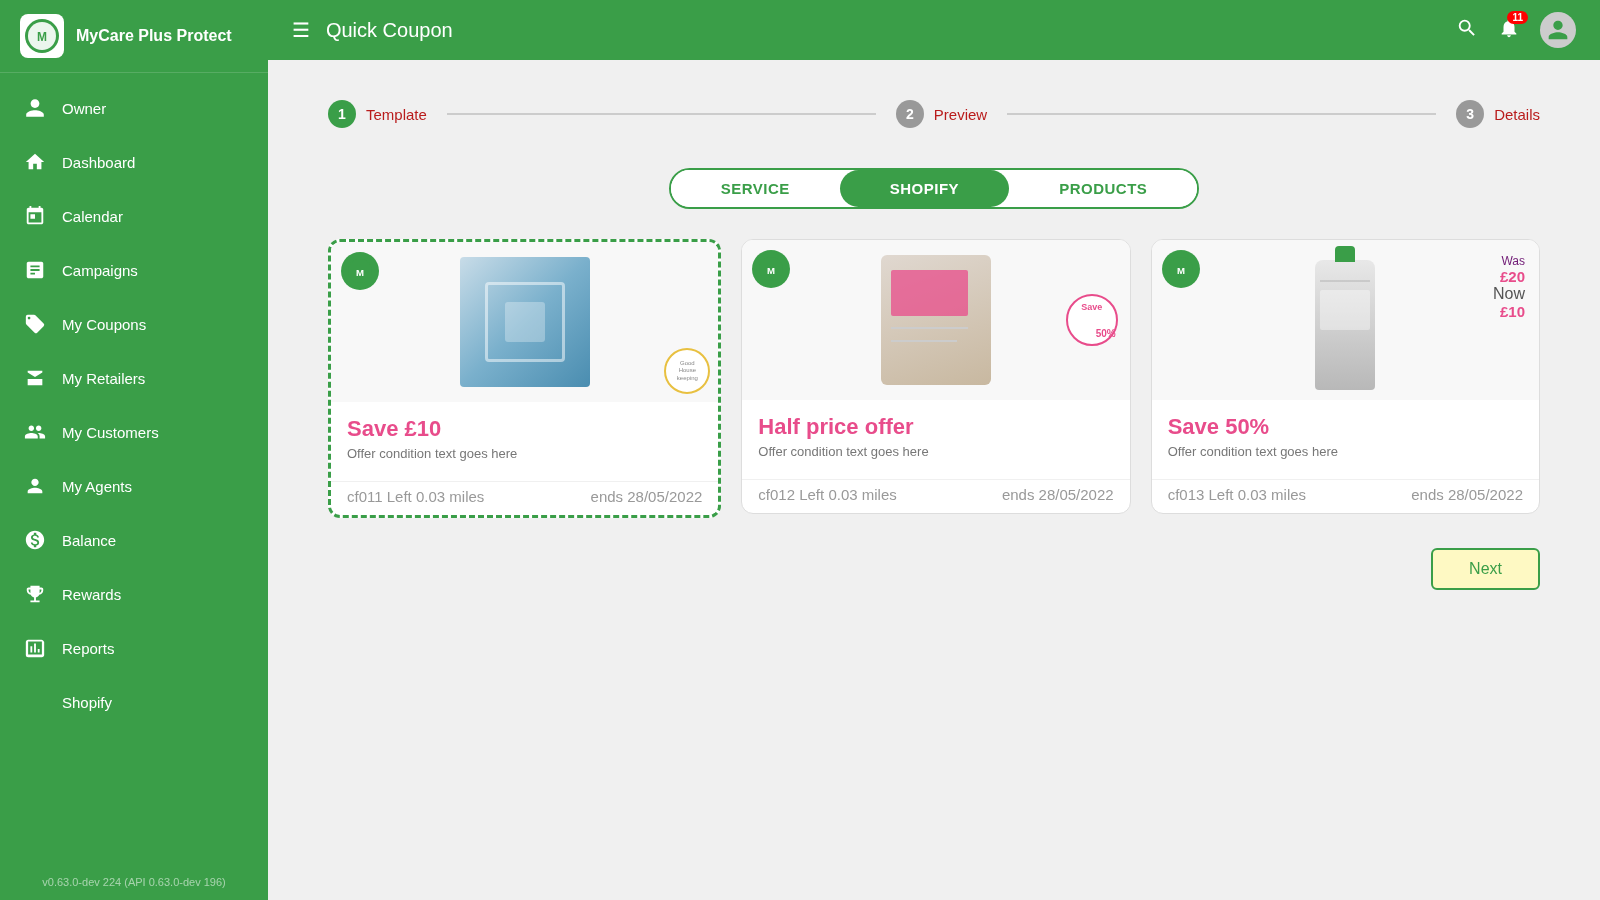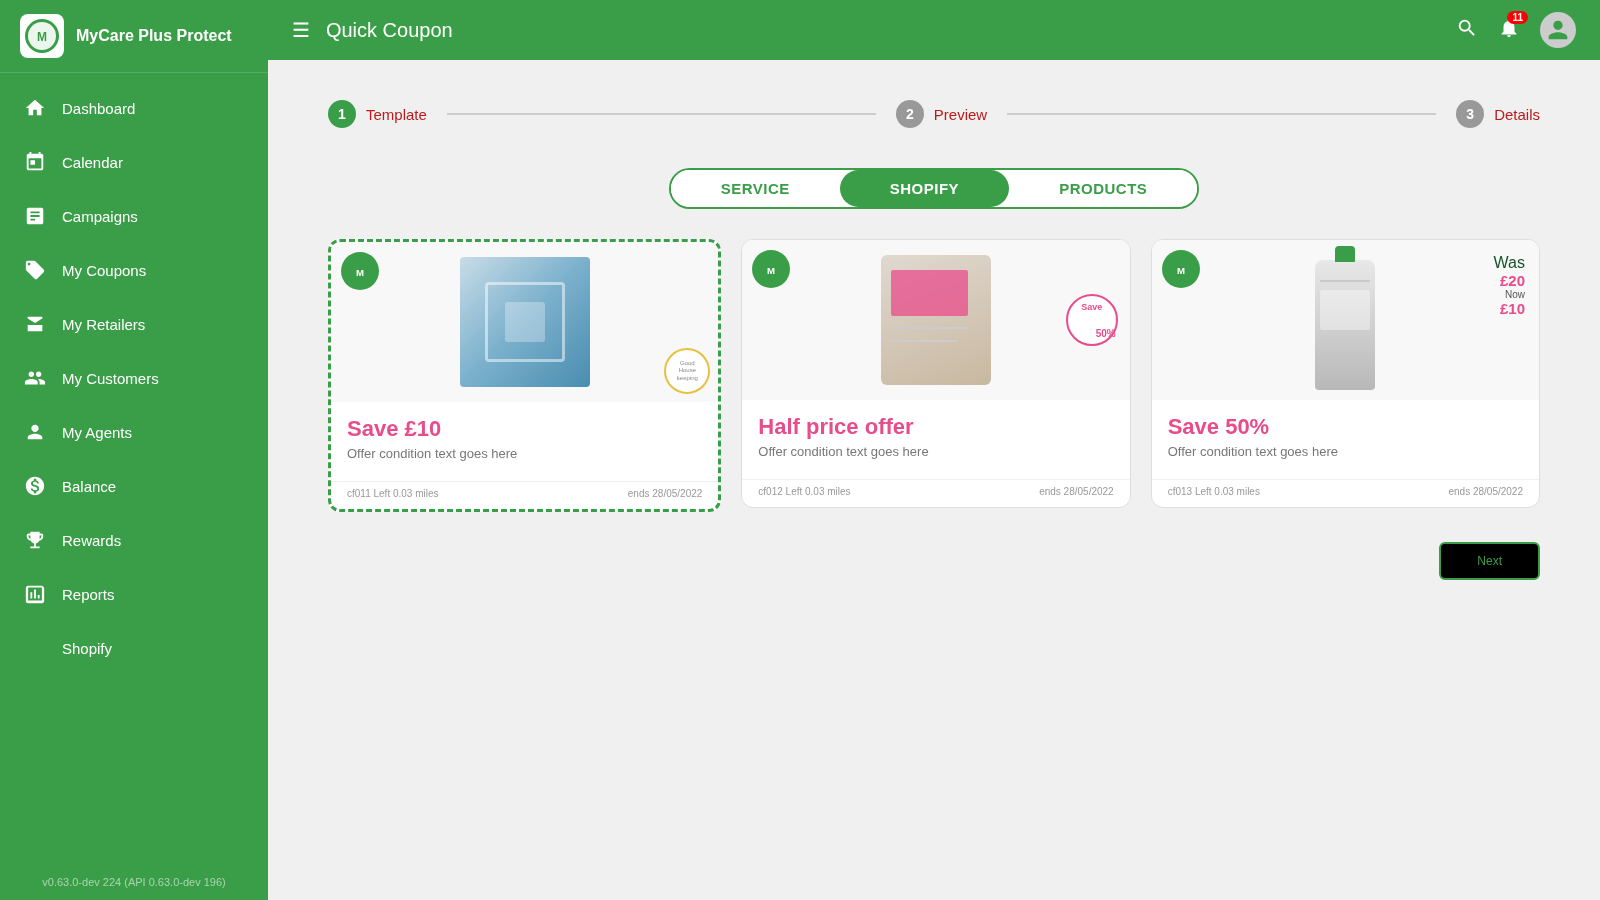--- a/index.html
+++ b/index.html
@@ -269,21 +269,21 @@
       margin-bottom: 4px;
     }
     .card-condition {
       font-size: 13px;
       color: #777;
       margin-bottom: 10px;
     }
     .card-footer {
       display: flex;
       justify-content: space-between;
-      font-size: 10px;
+      font-size: 15px;
       color: #999;
       padding: 6px 16px 10px;
       border-top: 1px solid #f0f0f0;
       align-items: flex-end;
     }
 
     
     .hk-badge {
       position: absolute;
       bottom: 8px;
@@ -303,45 +303,53 @@
     }
 
     
     .next-btn-row {
       display: flex;
       justify-content: flex-end;
       margin-top: 30px;
     }
     .next-btn {
       border: 2px solid #3a9e48;
-      background: #000000;
+      background: #fef9c3;
       color: #3a9e48;
       padding: 10px 36px;
       border-radius: 6px;
-      font-size: 12px;
+      font-size: 16px;
       font-weight: 500;
       cursor: pointer;
     }
   </style>
 </head>
 <body>
 
 <div class="sidebar">
   <div class="sidebar-header">
     <div class="sidebar-logo">
       <svg viewBox="0 0 34 34" fill="none">
         <circle cx="17" cy="17" r="17" fill="#3a9e48"></circle>
         <circle cx="17" cy="17" r="14" fill="white" opacity="0.9"></circle>
         <text x="17" y="22" text-anchor="middle" font-size="12" fill="#3a9e48" font-weight="bold">M</text>
       </svg>
     </div>
     <span class="sidebar-title">MyCare Plus Protect</span>
   </div>
   <nav class="sidebar-nav">
 
+    <div class="nav-item">
+      <span class="nav-icon">
+        <svg viewBox="0 0 24 24" fill="white" width="22" height="22">
+            <path d="M12 12c2.7 0 4.8-2.1 4.8-4.8S14.7 2.4 12 2.4 7.2 4.5 7.2 7.2 9.3 12 12 12zm0 2.4c-3.2 0-9.6 1.6-9.6 4.8v2.4h19.2v-2.4c0-3.2-6.4-4.8-9.6-4.8z"></path>
+          </svg>
+      </span>
+      <span>Owner</span>
+    </div>
 
     <div class="nav-item">
       <span class="nav-icon">
         <svg viewBox="0 0 24 24" fill="white" width="22" height="22">
             <path d="M10 20v-6h4v6h5v-8h3L12 3 2 12h3v8z"></path>
           </svg>
       </span>
       <span>Dashboard</span>
     </div>
 
@@ -559,23 +567,23 @@
       <div class="coupon-card">
         <div class="card-image-area">
           <div class="card-logo-small">
             <svg viewBox="0 0 20 20" width="24" height="24">
                 <circle cx="10" cy="10" r="10" fill="#3a9e48"></circle>
                 <text x="10" y="14" text-anchor="middle" font-size="8" fill="white" font-weight="bold">M</text>
               </svg>
           </div>
 
           <div style="position:absolute; top:14px; right:14px; text-align:right;">
-            <div style="font-size:16px; color:#14532d;">Was</div>
+            <div style="font-size:12px; color:#701a75;">Was</div>
             <div style="font-size:15px; font-weight:bold; color:#e84c8b;">£20</div>
-            <div style="font-size:10px; color:#555;">Now</div>
+            <div style="font-size:16px; color:#555;">Now</div>
             <div style="font-size:15px; font-weight:bold; color:#e84c8b;">£10</div>
           </div>
 
           <div style="position:relative; display:flex; align-items:flex-end; height:140px;">
             <div style="width:60px; height:130px; background:linear-gradient(180deg,#e8e8e8,#d0d0d0,#b8b8b8); border-radius:8px 8px 4px 4px; position:relative;">
               <div style="position:absolute; top:-14px; left:50%; transform:translateX(-50%); width:20px; height:16px; background:#3a9e48; border-radius:4px 4px 0 0;"></div>
               <div style="position:absolute; top:20px; left:5px; right:5px; height:2px; background:rgba(0,0,0,0.1);"></div>
               <div style="position:absolute; top:30px; left:5px; right:5px; height:40px; background:rgba(255,255,255,0.4); border-radius:2px;"></div>
             </div>
           </div>

